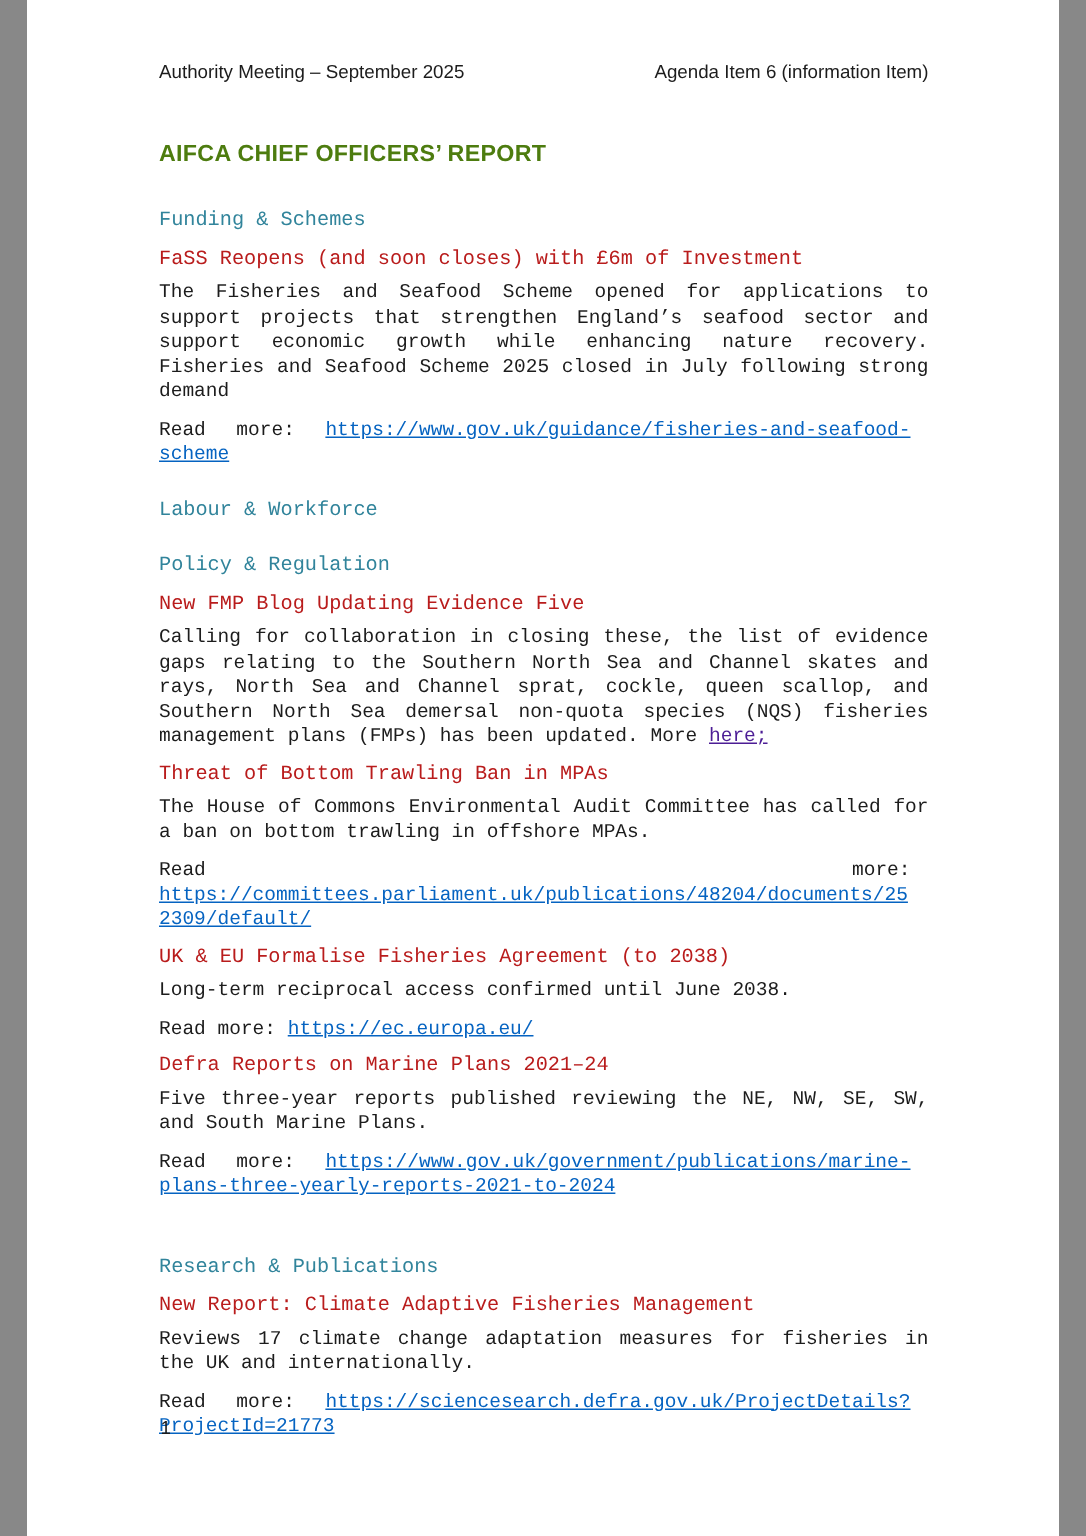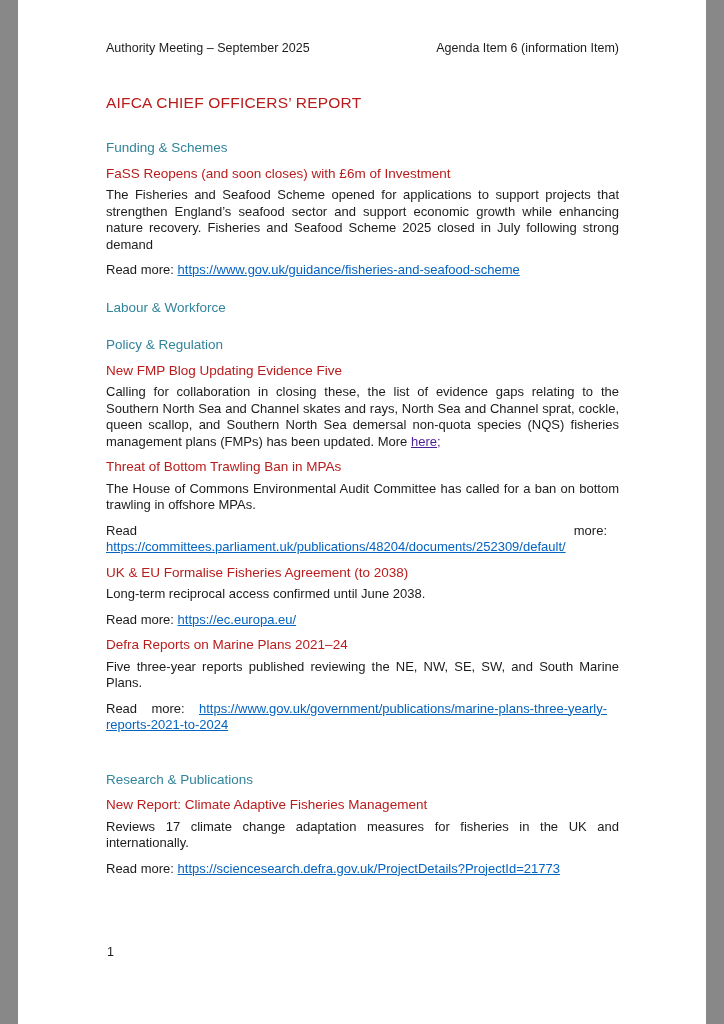--- a/index.html
+++ b/index.html
@@ -3,22 +3,22 @@
 <meta charset="utf-8">
 <style>
   html,body{margin:0;padding:0;background:#888;}
   .page{
     width:688px;height:1024px;margin:0 auto;background:#ffffff;
     box-sizing:border-box;padding:40px 87px 0 88px;position:relative;
     font-family:"Liberation Sans","DejaVu Sans",sans-serif;
     color:#1c1c1c;font-size:13px;line-height:16.5px;overflow:hidden;
   }
   .doc-header{display:flex;justify-content:space-between;font-size:12.5px;line-height:16px;}
-  .doc-title{margin:38px 0 0 0;font-size:15.5px;line-height:18px;font-weight:normal;color:#b91c1c;letter-spacing:.2px;}
-  .section{margin-top:21px;}
+  .doc-title{margin:38px 0 0 0;font-size:15.5px;line-height:18px;font-weight:bold;color:#4d7c0f;letter-spacing:.2px;}
+  .section{margin-top:21px;font-family:Liberation Mono, monospace;}
   .section.mt-first{margin-top:28px;}
   .section.mt-lg{margin-top:38px;}
   .section-heading{margin:0;font-size:13.5px;line-height:16.5px;font-weight:normal;color:#31849b;}
   .item{margin-top:9px;}
   .item-title{margin:0;font-size:13.5px;line-height:16.5px;font-weight:normal;color:#b91c1c;}
   .body{margin:5px 0 0 0;text-align:justify;}
   .read-more{margin:9px 12px 0 0;text-align:justify;}
   a.link{color:#0563C1;text-decoration:underline;cursor:pointer;word-break:break-word;}
   a.inline-link{color:#4c1d95;}
   .page-number{position:absolute;left:89px;top:944px;font-size:12.5px;}

